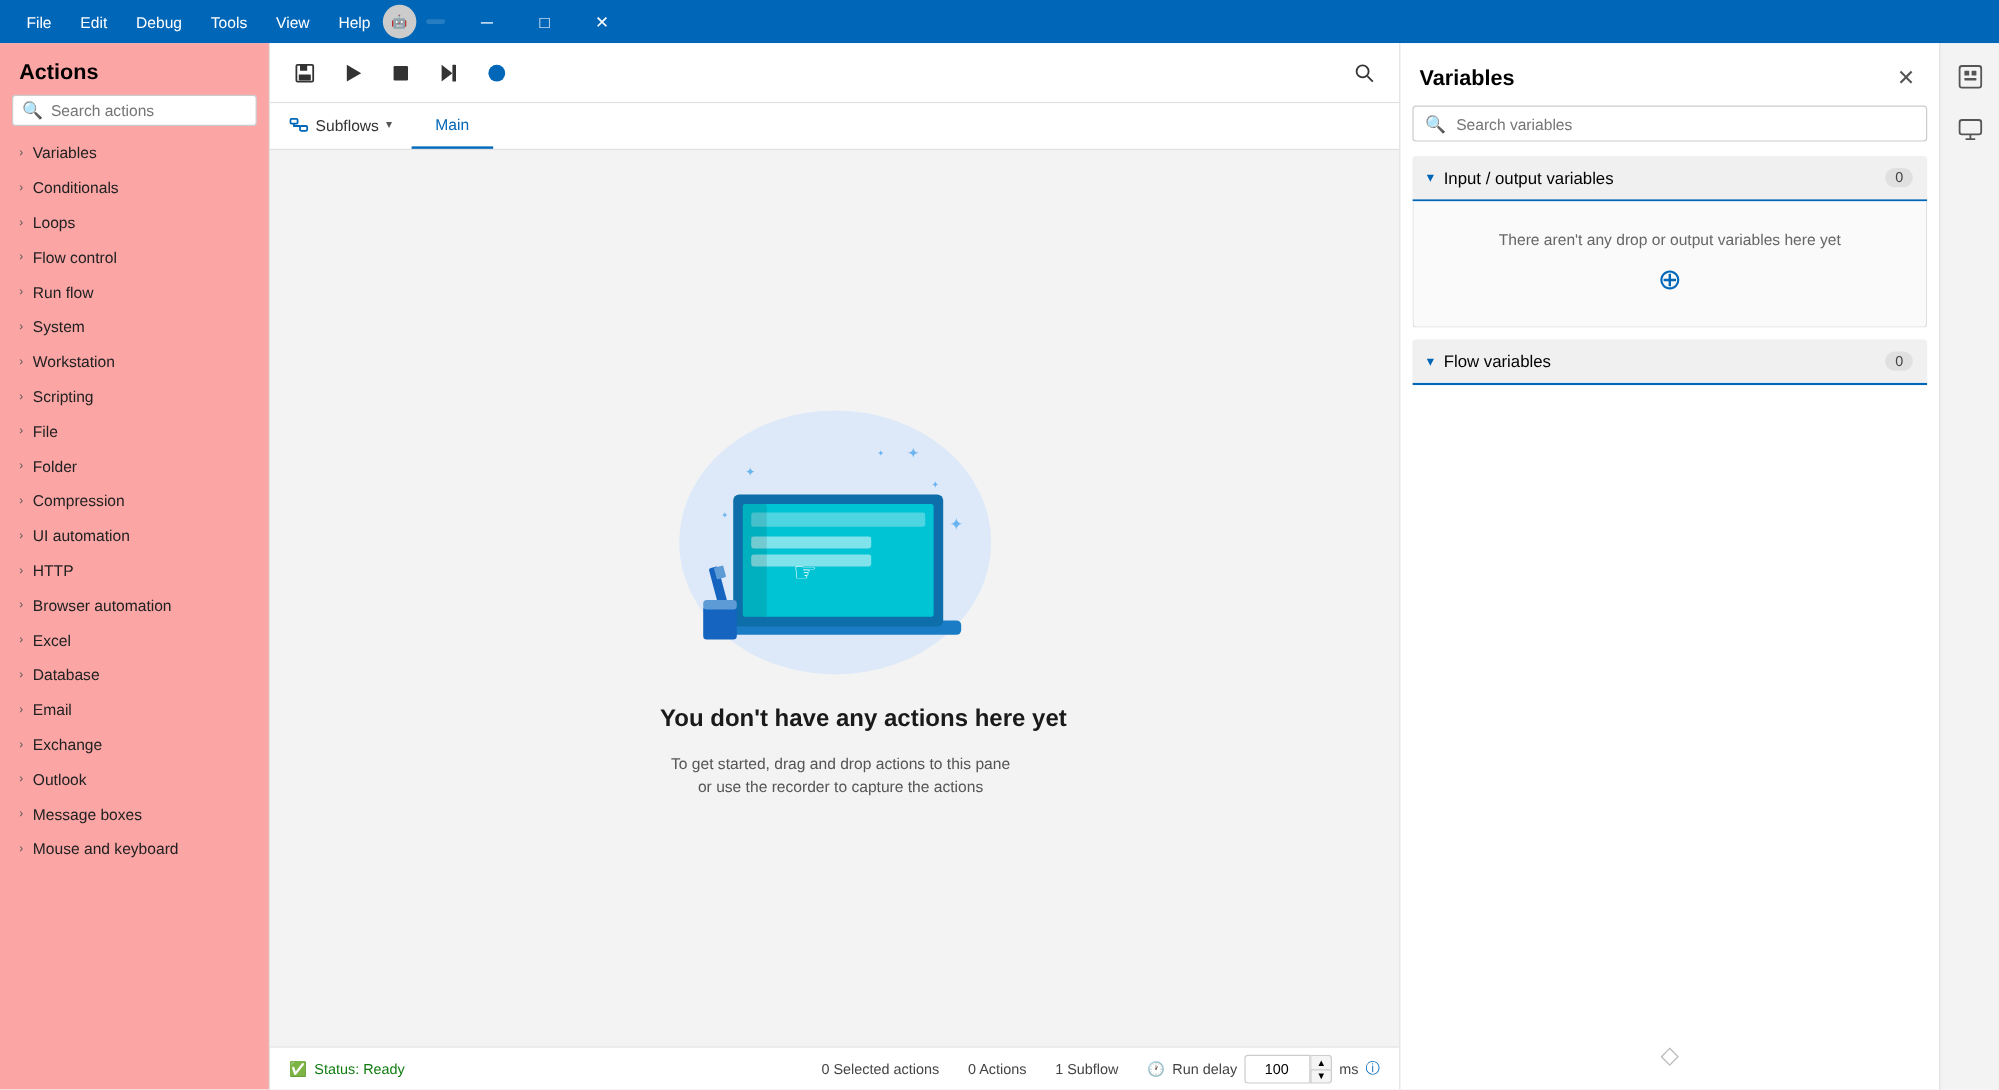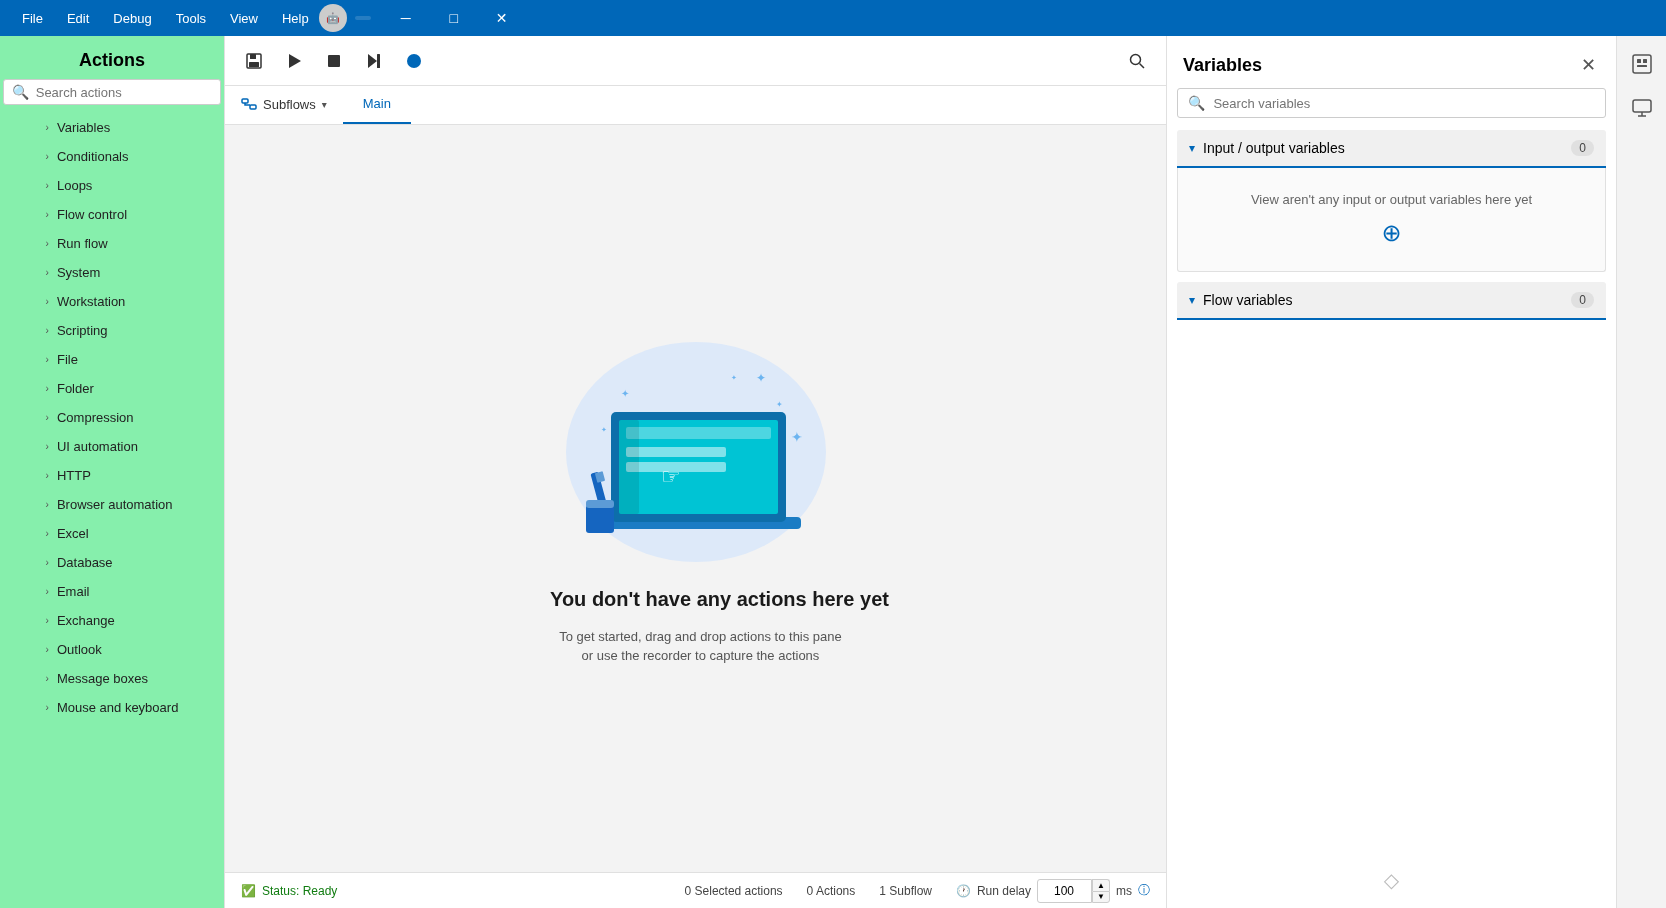--- a/index.html
+++ b/index.html
@@ -18,24 +18,23 @@
     .title-bar-btn { width: 46px; height: 36px; display: flex; align-items: center; justify-content: center; cursor: pointer; font-size: 14px; }
     .title-bar-user { display: flex; align-items: center; gap: 8px; margin-right: 12px; }
     .title-bar-user .avatar { width: 28px; height: 28px; border-radius: 50%; background: #ccc; display: flex; align-items: center; justify-content: center; font-size: 11px; color: #333; }
     .user-name { font-size: 12px; background: rgba(255,255,255,0.15); padding: 2px 8px; border-radius: 3px; }
 
     
     .app-body { display: flex; height: calc(908px - 36px); }
 
     
     .actions-panel {
-      width: 225px; min-width: 225px; background: #86efac;
+      width: 225px; min-width: 225px; background: #fca5a5;
       display: flex; flex-direction: column;
       border-right: 1px solid #e0e0e0;
-      align-items: center;
     }
     .panel-title { font-size: 18px; font-weight: 600; padding: 14px 16px 8px; color: #000; }
     .search-box {
       margin: 0 10px 8px; display: flex; align-items: center;
       border: 1px solid #ccc; border-radius: 3px; background: #fff;
       padding: 4px 8px; gap: 6px;
     }
     .search-box input {
       border: none; outline: none; font-size: 13px; flex: 1; background: transparent;
     }
@@ -421,21 +420,21 @@
       <input type="text" placeholder="Search variables" style="">
     </div>
 
     <div class="var-section">
       <div class="var-section-header">
         <span class="chevron-icon">▾</span>
         <span class="section-title">Input / output variables</span>
         <span class="var-count">0</span>
       </div>
       <div class="var-section-body">
-        <span>View aren't any input or output variables here yet</span>
+        <span>There aren't any drop or output variables here yet</span>
         <span class="add-var-icon">⊕</span>
       </div>
     </div>
 
     <div class="var-section">
       <div class="var-section-header">
         <span class="chevron-icon">▾</span>
         <span class="section-title">Flow variables</span>
         <span class="var-count">0</span>
       </div>

